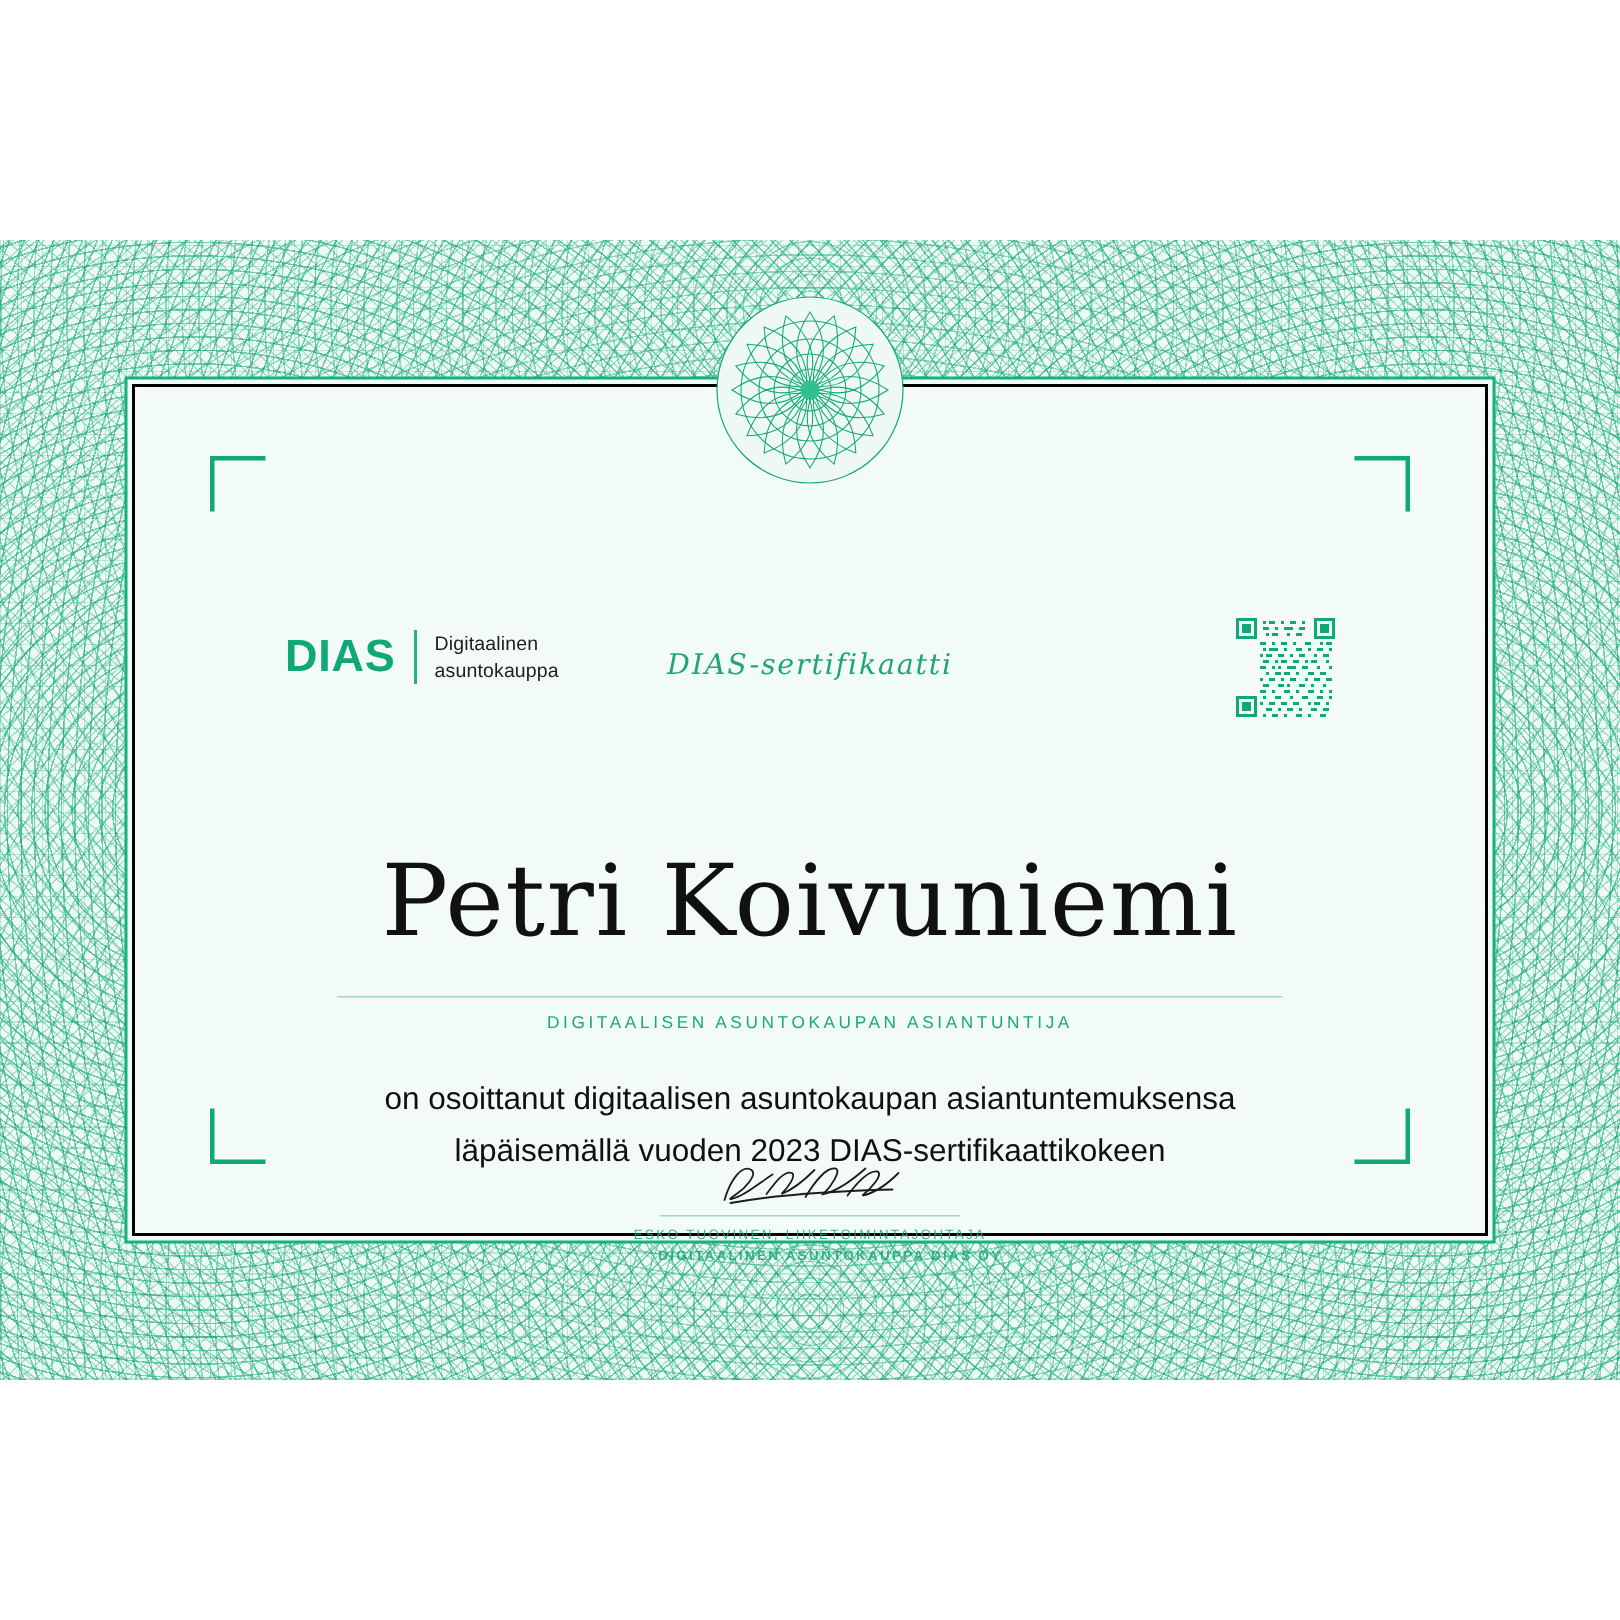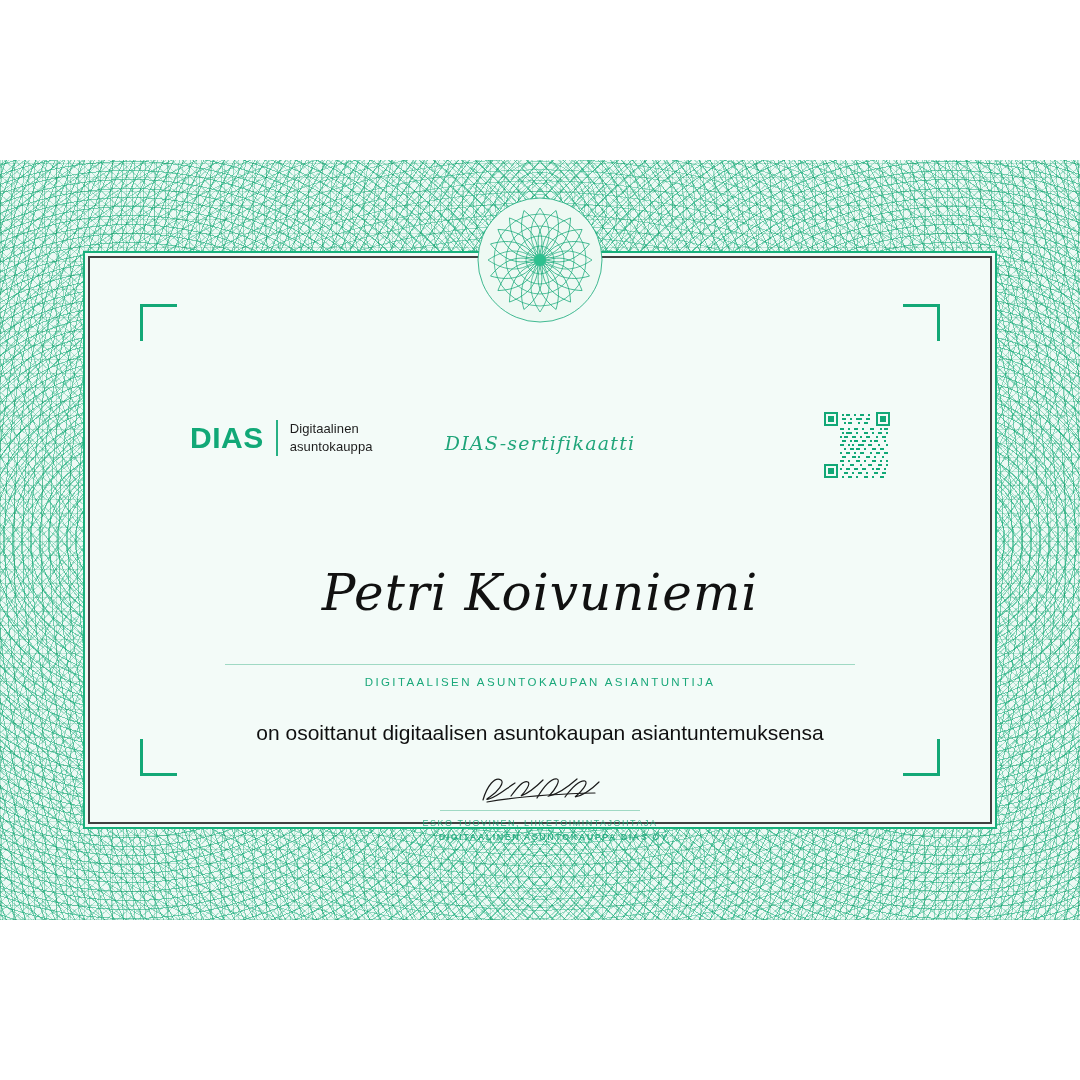--- a/index.html
+++ b/index.html
@@ -54,21 +54,21 @@
   }
 
   
   .inner-mask {
     position: absolute;
     left: 88px;
     top: 96px;
     right: 88px;
     bottom: 96px;
     background: #f2fbf7;
-    border: 2px solid #404040;
+    border: 2px solid #000000;
     box-shadow: 0 0 0 3px #f2fbf7, 0 0 0 5px #18b07c;
   }
 
   .inner-field {
     position: absolute;
     left: 0;
     top: 0;
     right: 0;
     bottom: 0;
     background: #f3fbf8;
@@ -163,22 +163,21 @@
   }
 
   
   .recipient {
     position: absolute;
     left: 0;
     right: 0;
     top: 310px;
     text-align: center;
     font-family: "DejaVu Serif", serif;
-    font-style: italic;
-    font-size: 50px;
+    font-size: 66px;
     line-height: 1;
     color: #111111;
     letter-spacing: 1px;
     white-space: nowrap;
   }
 
   .rule {
     position: absolute;
     left: 50%;
     transform: translateX(-50%);
@@ -414,20 +413,21 @@
             </svg>
           </div>
         </div>
 
         <div class="recipient">Petri Koivuniemi</div>
         <div class="rule"></div>
         <div class="role">DIGITAALISEN ASUNTOKAUPAN ASIANTUNTIJA</div>
 
         <div class="body-text">
           <div>on osoittanut digitaalisen asuntokaupan asiantuntemuksensa</div>
+          <div>läpäisemällä vuoden 2023 DIAS-sertifikaattikokeen</div>
         </div>
 
         <div class="signature">
           <svg width="230" height="46" viewBox="0 0 230 46" aria-hidden="true">
             <g fill="none" stroke="#1b1b1b" stroke-width="1.2" stroke-linecap="round">
               <path d="M58 34 C62 20, 70 10, 76 14 C80 17, 72 26, 66 30 C62 33, 60 34, 64 33 C72 31, 82 22, 90 17"></path>
               <path d="M86 30 C92 22, 98 14, 103 16 C106 18, 100 26, 96 30 C104 27, 112 20, 118 14"></path>
               <path d="M112 32 C118 22, 126 12, 132 13 C136 14, 130 24, 124 30 C134 28, 144 20, 152 13"></path>
               <path d="M140 31 C146 23, 154 14, 160 15 C164 17, 156 26, 150 31 C160 29, 168 22, 174 16"></path>
               <path d="M62 36 C90 31, 130 28, 170 27"></path>

